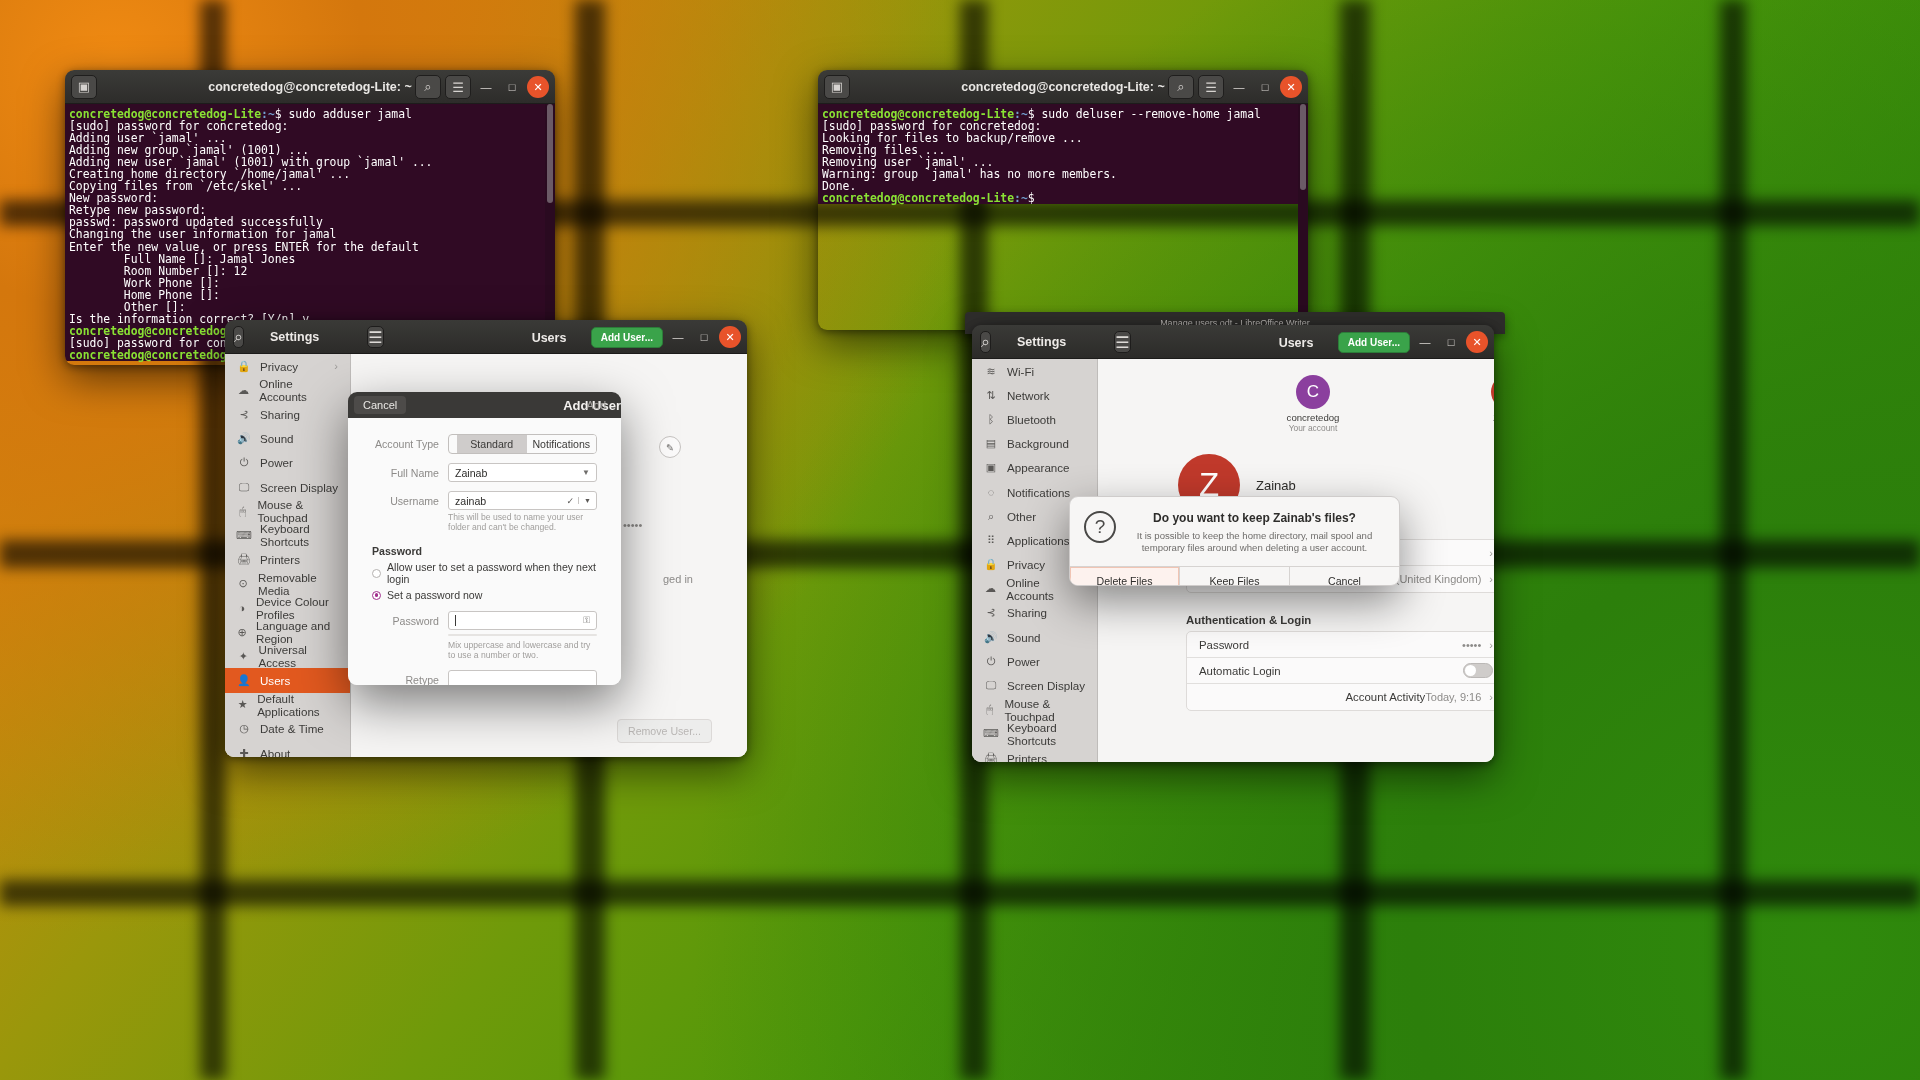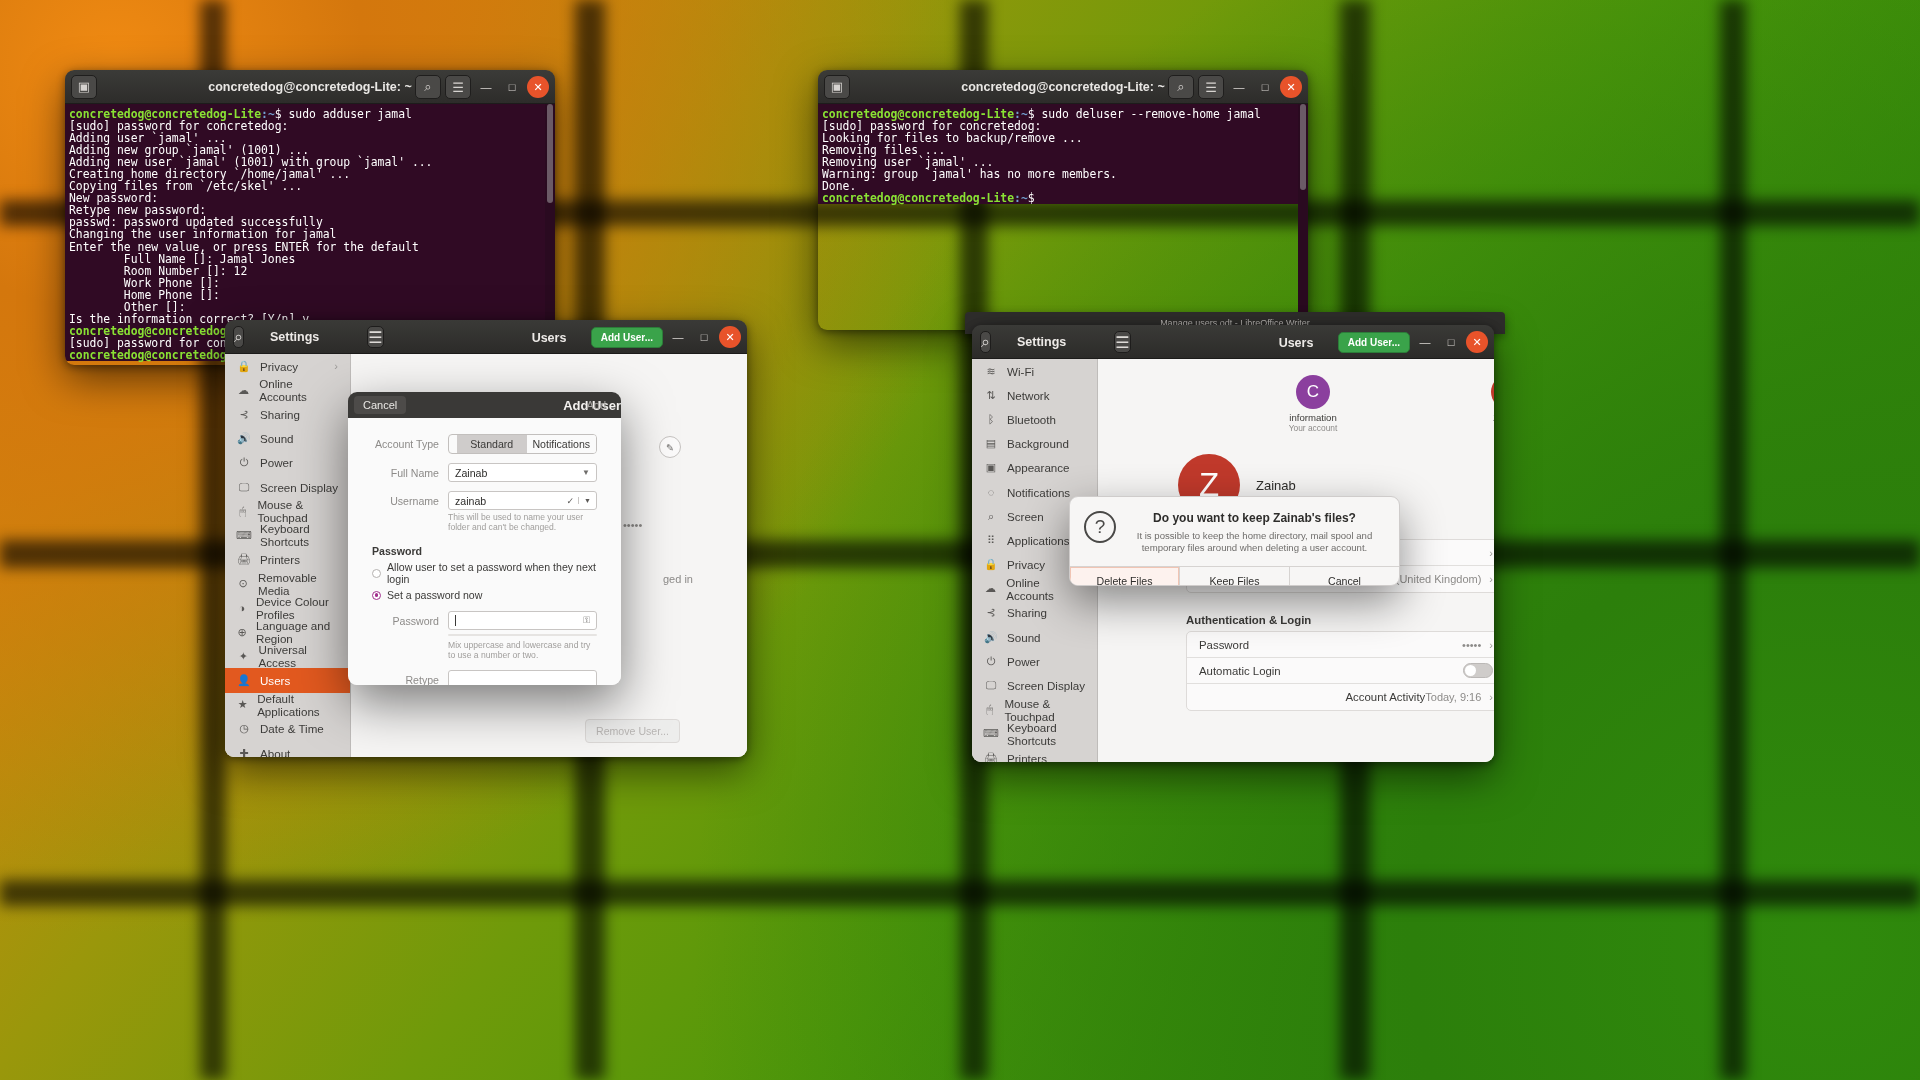--- a/index.html
+++ b/index.html
@@ -256,21 +256,21 @@
 
       <div class="row" style="position:absolute;left:300px;top:212px;width:145px;height:26px;border:none;">
         <span class="val">ged in</span>
 
       </div>
 
     </div>
   </div>
 </div>
 
-<div class="removeuser ghost" style="position:absolute;left:585px;top:719px;">Remove User...</div>
+<div class="removeuser ghost" style="position:absolute;left:617px;top:719px;">Remove User...</div>
 
 <div class="dlg" style="left:348px; top:392px; width:273px; height:293px;">
   <div class="dlg-head" style="position:relative;">
     <div class="b cancel">Cancel</div>
     <div class="t">Add User</div>
     <div class="b" style="color:#a9a6a3;z-index:2;">Add</div>
   </div>
   <div class="dlg-body">
     <div class="frow">
       <div class="flabel">Account Type</div>
@@ -374,21 +374,21 @@
         <div class="sl-item" style="height: 24.2px;">
           <span class="ic">▣</span>
           <span>Appearance</span>
         </div>
         <div class="sl-item" style="height: 24.2px;">
           <span class="ic">◌</span>
           <span>Notifications</span>
         </div>
         <div class="sl-item" style="height: 24.2px;">
           <span class="ic">⌕</span>
-          <span>Screen</span>
+          <span>Other</span>
         </div>
         <div class="sl-item" style="height: 24.2px;">
           <span class="ic">⠿</span>
           <span>Applications</span>
         </div>
         <div class="sl-item" style="height: 24.2px;">
           <span class="ic">🔒</span>
           <span>Privacy</span>
         </div>
         <div class="sl-item" style="height: 24.2px;">
@@ -421,21 +421,21 @@
         </div>
         <div class="sl-item" style="height: 24.2px;">
           <span class="ic">🖨</span>
           <span>Printers</span>
         </div>
       </div>
     <div class="st-main" id="sr-main">
 
       <div class="utile" style="left:170px; top:16px; width:90px;">
         <div class="avatar" style="width:34px;height:34px;margin:0 auto;background:#8b3f9e;font-size:17px;">C</div>
-        <div class="nm">information</div>
+        <div class="nm">concretedog</div>
         <div class="sub">Your account</div>
       </div>
       <div class="utile" style="left:365px; top:16px; width:90px;">
         <div class="avatar" style="width:34px;height:34px;margin:0 auto;background:#c0392b;font-size:17px;">Z</div>
         <div class="nm">Zainab</div>
       </div>
 
       <div style="position:absolute;left:80px;top:95px;display:flex;align-items:center;gap:16px;">
         <div class="avatar" style="width:62px;height:62px;background:#c0392b;font-size:33px;">Z</div>
         <div style="font-size:13px;color:#2e2d2b;">Zainab</div>

